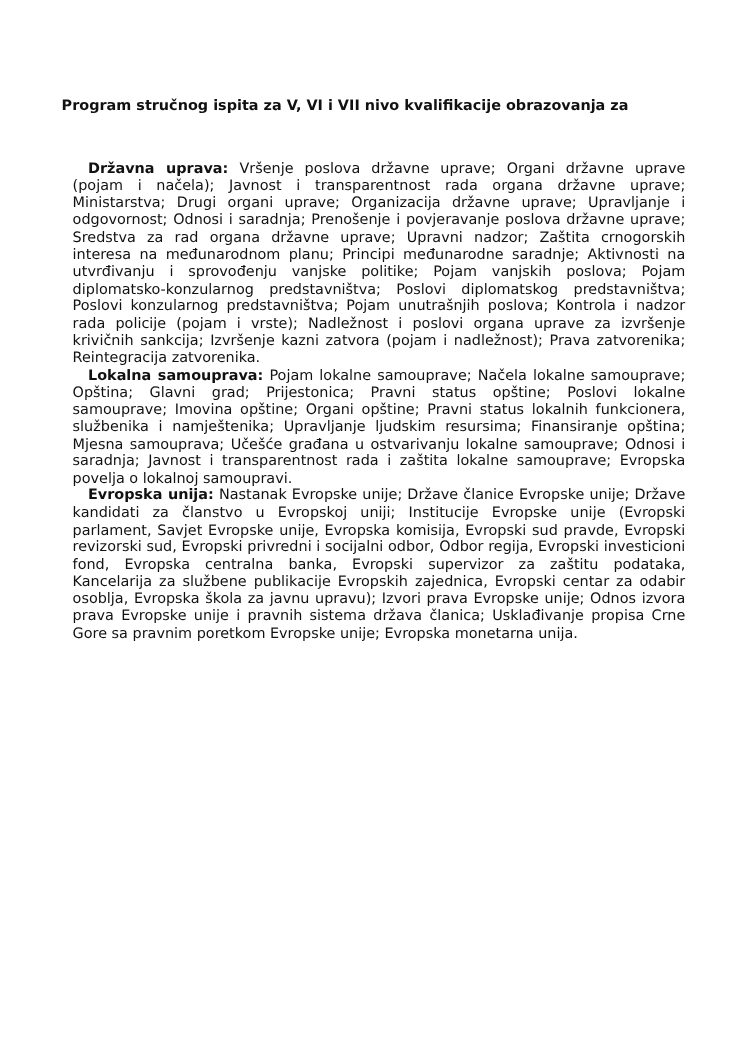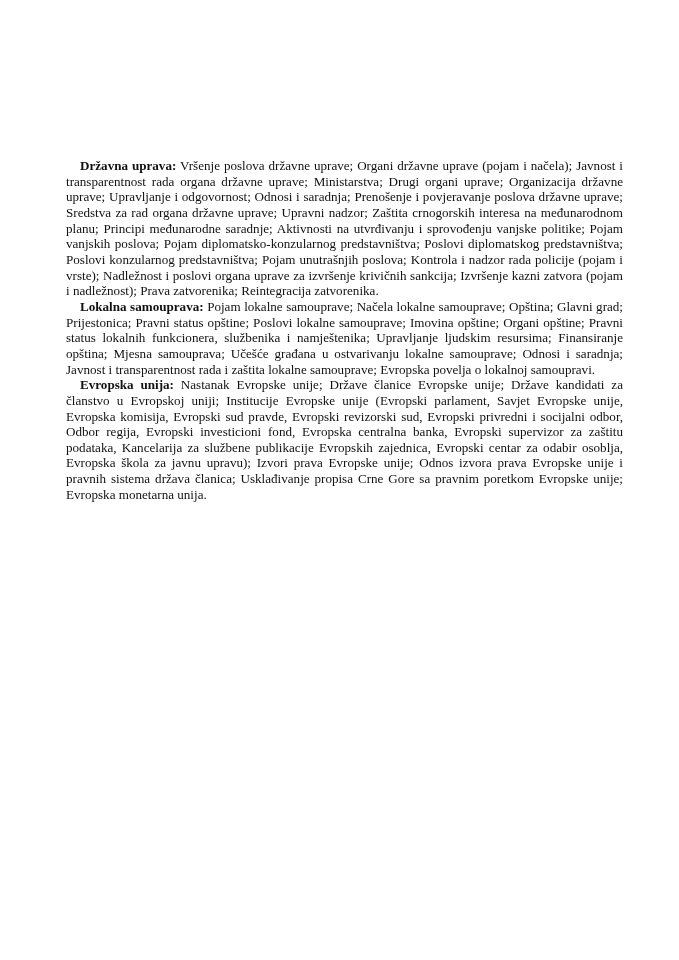--- a/index.html
+++ b/index.html
@@ -22,40 +22,39 @@
     width: 567px;
     font-size: 13.1px;
     font-weight: bold;
     line-height: 16px;
     text-align: justify;
     margin: 0;
   }
   .body {
     position: absolute;
     left: 66px;
-    top: 158px;
+    top: 146px;
     width: 557px;
     font-size: 13.1px;
     line-height: 15.65px;
     margin: 0;
-    font-family: Liberation Serif, serif;
   }
   .section {
     margin: 0;
     text-indent: 14px;
     text-align: justify;
   }
   .section .heading {
     font-weight: bold;
   }
 </style>
 </head>
 <body>
 
 <div class="title">
-  <br>
+  <span>Program stručnog ispita za V, VI i VII nivo kvalifikacije obrazovanja za</span><br>
 </div>
 
 <div class="body">
   <p class="section"><span class="heading">Državna uprava:</span> <span>Vršenje poslova državne uprave; Organi državne uprave (pojam i načela); Javnost i transparentnost rada organa državne uprave; Ministarstva; Drugi organi uprave; Organizacija državne uprave; Upravljanje i odgovornost; Odnosi i saradnja; Prenošenje i povjeravanje poslova državne uprave; Sredstva za rad organa državne uprave; Upravni nadzor; Zaštita crnogorskih interesa na međunarodnom planu; Principi međunarodne saradnje; Aktivnosti na utvrđivanju i sprovođenju vanjske politike; Pojam vanjskih poslova; Pojam diplomatsko-konzularnog predstavništva; Poslovi diplomatskog predstavništva; Poslovi konzularnog predstavništva; Pojam unutrašnjih poslova; Kontrola i nadzor rada policije (pojam i vrste); Nadležnost i poslovi organa uprave za izvršenje krivičnih sankcija; Izvršenje kazni zatvora (pojam i nadležnost); Prava zatvorenika; Reintegracija zatvorenika.</span></p>
   <p class="section"><span class="heading">Lokalna samouprava:</span> <span>Pojam lokalne samouprave; Načela lokalne samouprave; Opština; Glavni grad; Prijestonica; Pravni status opštine; Poslovi lokalne samouprave; Imovina opštine; Organi opštine; Pravni status lokalnih funkcionera, službenika i namještenika; Upravljanje ljudskim resursima; Finansiranje opština; Mjesna samouprava; Učešće građana u ostvarivanju lokalne samouprave; Odnosi i saradnja; Javnost i transparentnost rada i zaštita lokalne samouprave; Evropska povelja o lokalnoj samoupravi.</span></p>
   <p class="section"><span class="heading">Evropska unija:</span> <span>Nastanak Evropske unije; Države članice Evropske unije; Države kandidati za članstvo u Evropskoj uniji; Institucije Evropske unije (Evropski parlament, Savjet Evropske unije, Evropska komisija, Evropski sud pravde, Evropski revizorski sud, Evropski privredni i socijalni odbor, Odbor regija, Evropski investicioni fond, Evropska centralna banka, Evropski supervizor za zaštitu podataka, Kancelarija za službene publikacije Evropskih zajednica, Evropski centar za odabir osoblja, Evropska škola za javnu upravu); Izvori prava Evropske unije; Odnos izvora prava Evropske unije i pravnih sistema država članica; Usklađivanje propisa Crne Gore sa pravnim poretkom Evropske unije; Evropska monetarna unija.</span></p>
 </div>
 
 </body></html>

